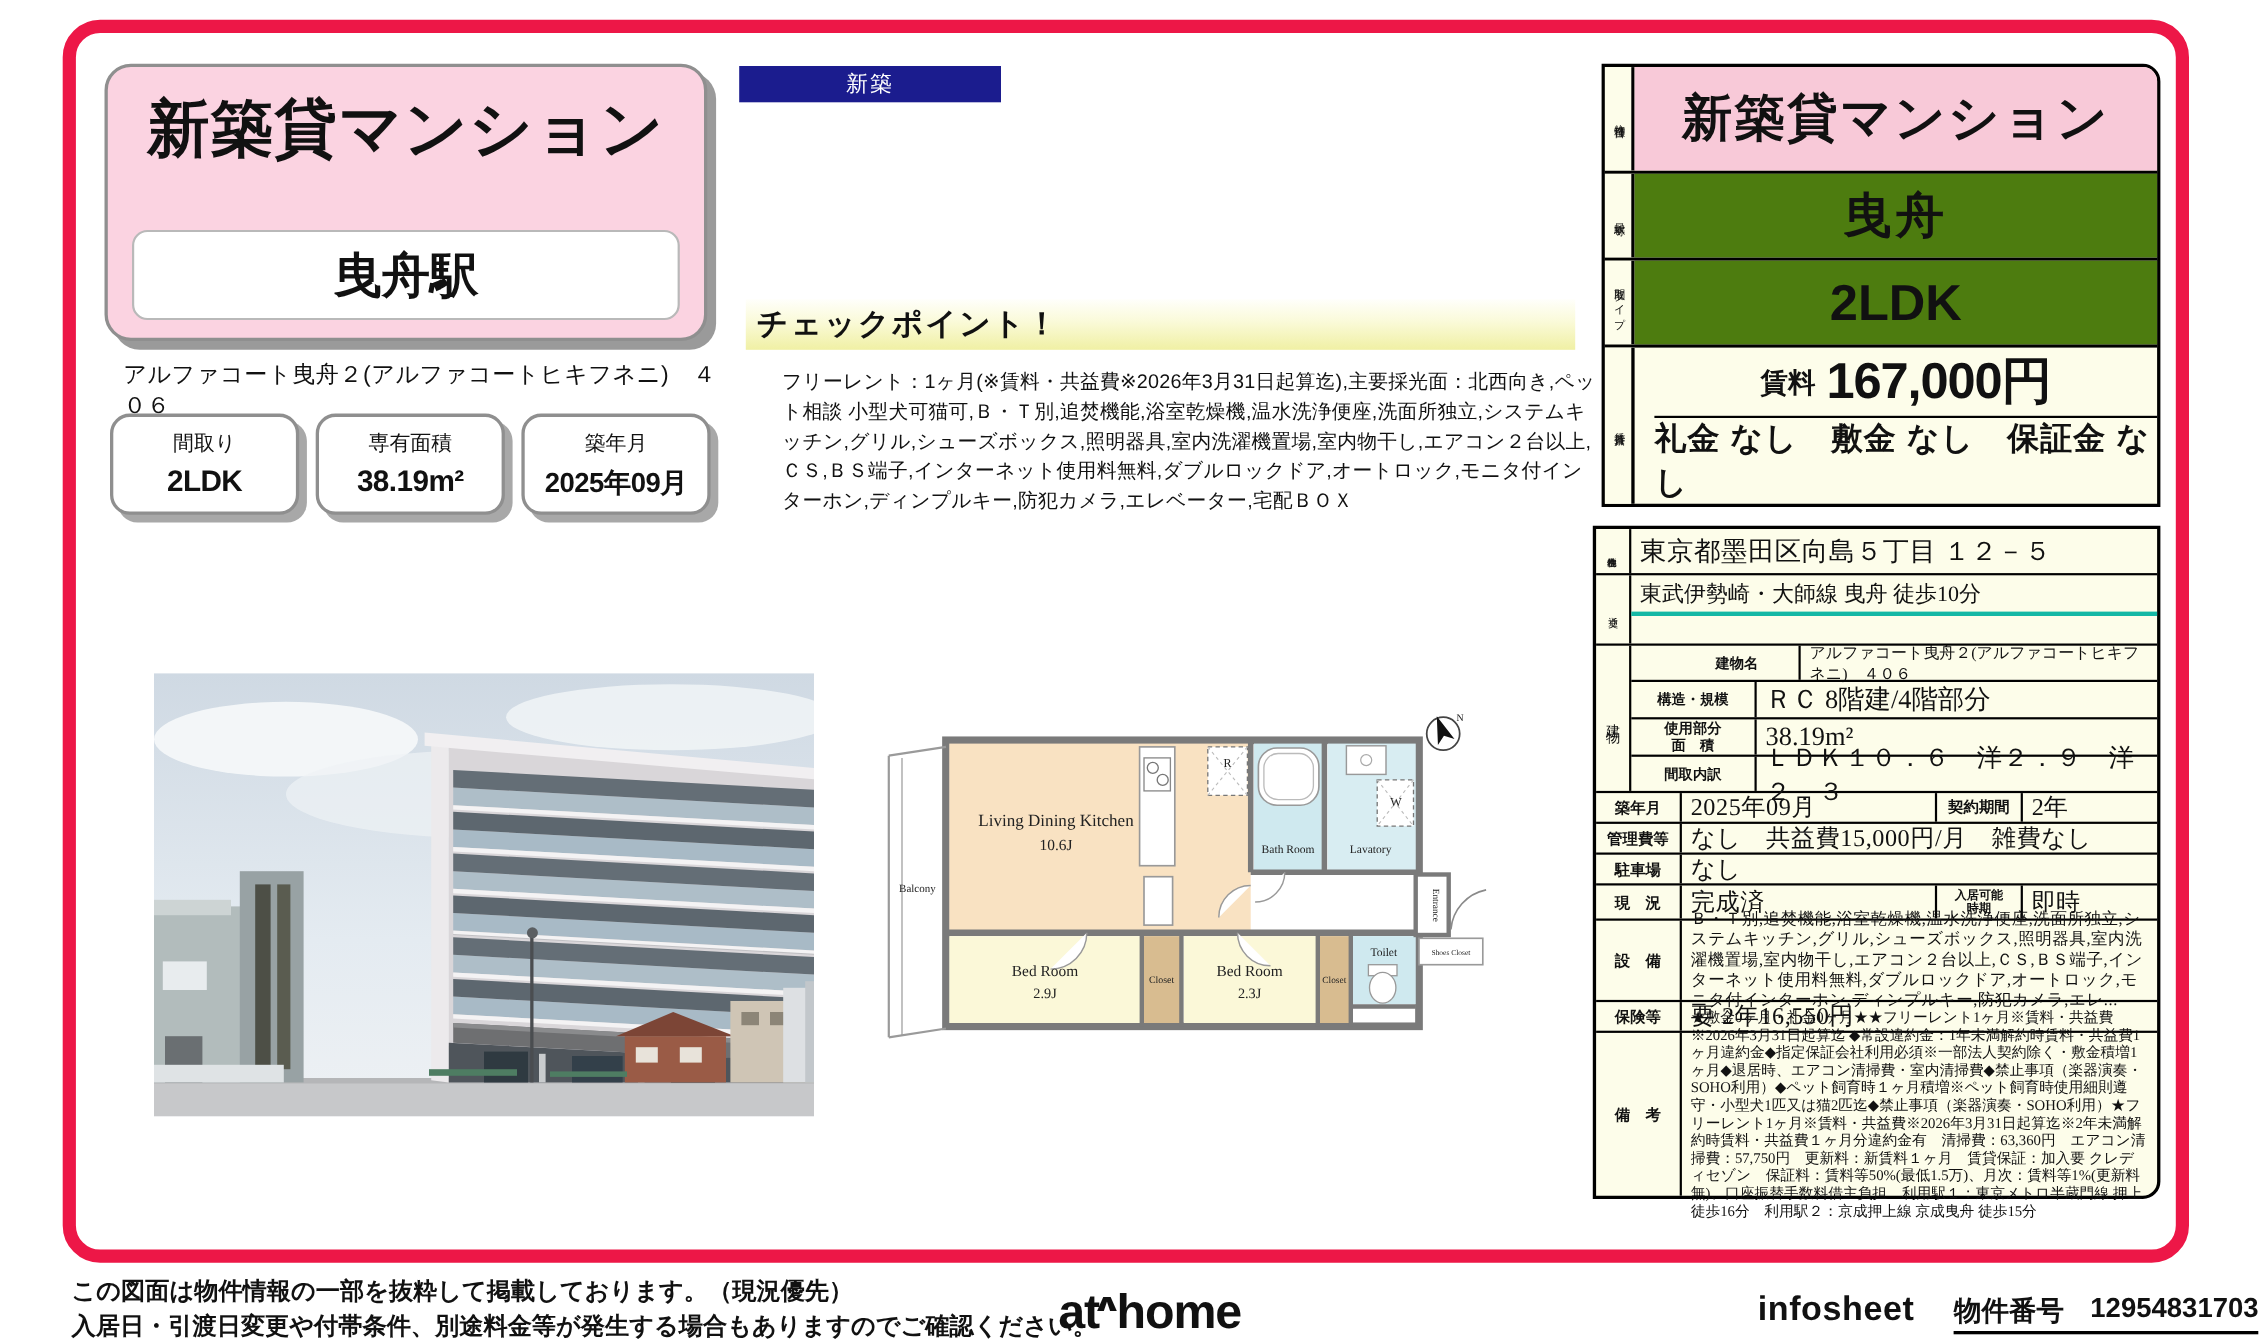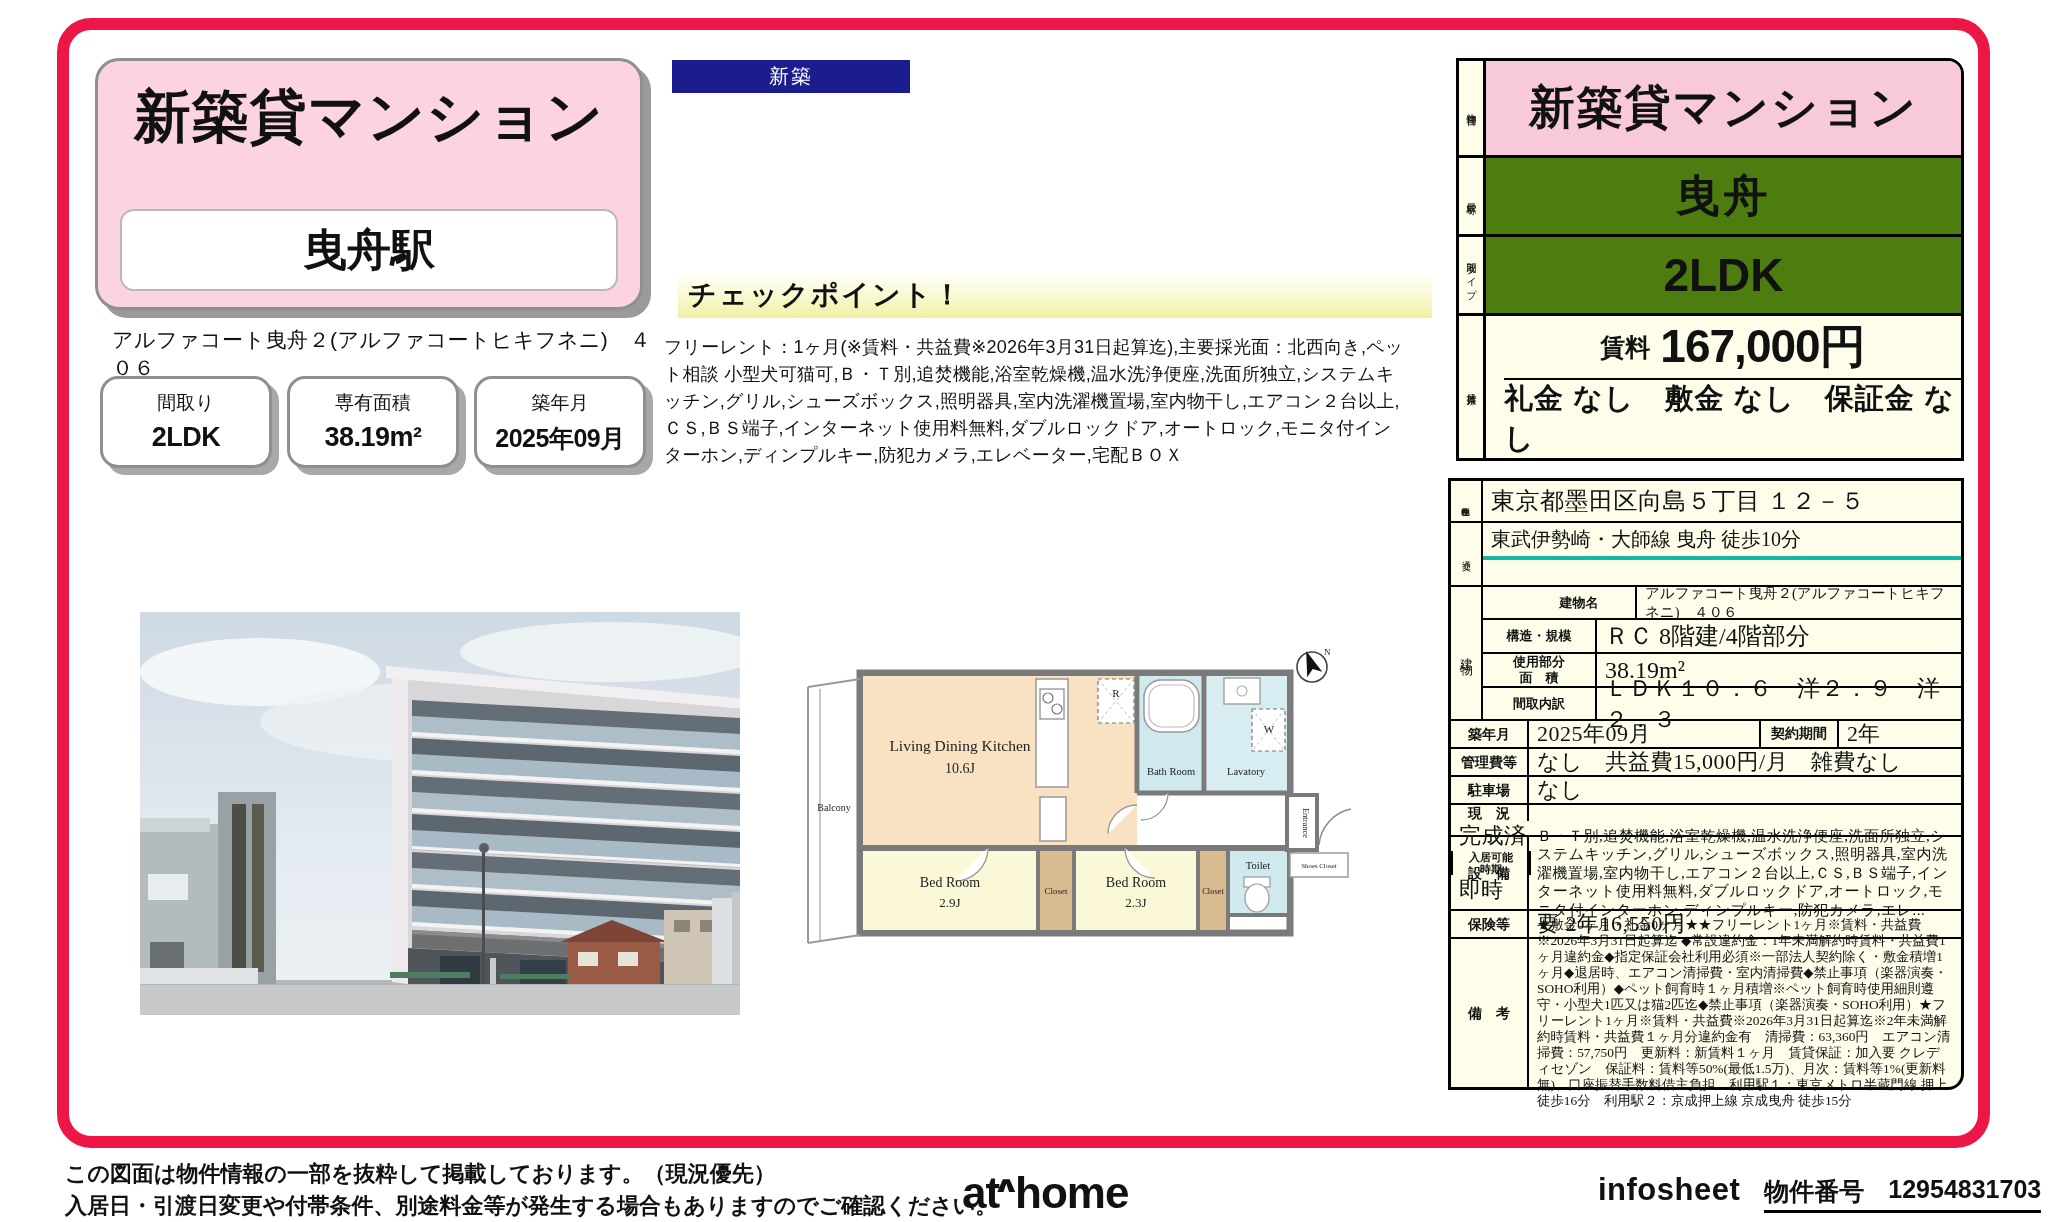--- a/index.html
+++ b/index.html
@@ -32,21 +32,21 @@
 
   
   #new-badge{left:672px;top:60px;width:238px;height:33px;background:#1b1c8e;color:#fff;
              display:flex;align-items:center;justify-content:center;font-size:20px;letter-spacing:2px;}
 
   
   #checkpoint-band{left:678px;top:272px;width:754px;height:46px;
        background:linear-gradient(180deg,#fffffb 0%,#fafad8 45%,#f0f0a4 100%);
        display:flex;align-items:center;padding-left:10px;box-sizing:border-box;
        font-size:28px;font-weight:bold;letter-spacing:2px;}
-  #checkpoint-body{left:664px;top:334px;width:744px;font-size:18px;line-height:1.5;
+  #checkpoint-body{left:711px;top:334px;width:744px;font-size:18px;line-height:1.5;
        font-weight:500;letter-spacing:.2px;}
 
   
   #photo{left:140px;top:612px;width:600px;height:403px;}
   #floorplan{left:800px;top:645px;width:560px;height:315px;}
 
   
   #summary-table{left:1456px;top:58px;width:508px;border:3px solid #000;background:#fdfdea;
       border-top-right-radius:16px;box-sizing:border-box;}
   .t1row{display:flex;border-top:3px solid #000;}
@@ -95,21 +95,21 @@
       font-family:"Liberation Sans","DejaVu Sans",sans-serif;font-size:14px;font-weight:bold;line-height:1.1;}
   .small-cell-lbl.tiny{font-size:11px;}
   .small-cell-val{width:106px;display:flex;align-items:center;padding:0 8px;font-size:22px;}
   .longtext{font-size:15px;line-height:1.24;padding:3px 8px;display:block;}
   .remarks{font-size:13.4px;line-height:1.2;padding:5px 8px;display:block;letter-spacing:0;}
 
   
   #footer-notes{left:65px;top:1158px;width:980px;font-size:22px;font-weight:bold;line-height:1.45;}
   #athome-logo{left:962px;top:1168px;font-size:44px;font-weight:bold;letter-spacing:-1px;display:flex;align-items:flex-end;}
   #athome-logo .caret{font-size:22px;margin:0 1px 20px -2px;font-weight:bold;transform:scaleX(1.6);}
-  #footer-right{left:1598px;top:1172px;display:flex;align-items:baseline;gap:24px;}
+  #footer-right{left:1598px;top:1172px;display:flex;align-items:baseline;gap:36px;}
   #infosheet-word{font-size:31px;font-weight:600;letter-spacing:.5px;}
   #property-no{font-size:25px;font-weight:bold;border-bottom:3px solid #000;padding-bottom:2px;display:flex;gap:24px;}
 
   svg text{font-family:"Liberation Serif","DejaVu Serif",serif;fill:#222;}
 </style>
 </head>
 <body>
 
 <div id="canvas">
 
@@ -421,21 +421,21 @@
       <div class="small-cell-val">2年</div>
     </div>
     <div class="t2row" style="height:26px;">
       <div class="lblW">管理費等</div>
       <div class="t2val" style="font-size:22px;">なし　共益費15,000円/月　雑費なし</div>
     </div>
     <div class="t2row" style="height:26px;">
       <div class="lblW">駐車場</div>
       <div class="t2val" style="font-size:22px;">なし</div>
     </div>
-    <div class="t2row" style="height:30px;flex-direction:column;">
+    <div class="t2row" style="height:30px;">
       <div class="lblW">現　況</div>
       <div class="t2val" style="font-size:22px;">完成済</div>
       <div class="small-cell-lbl tiny">
         <span>入居可能</span>
         <span>時期</span>
       </div>
       <div class="small-cell-val">即時</div>
     </div>
     <div class="t2row" style="height:72px;">
       <div class="lblW">設　備</div>

